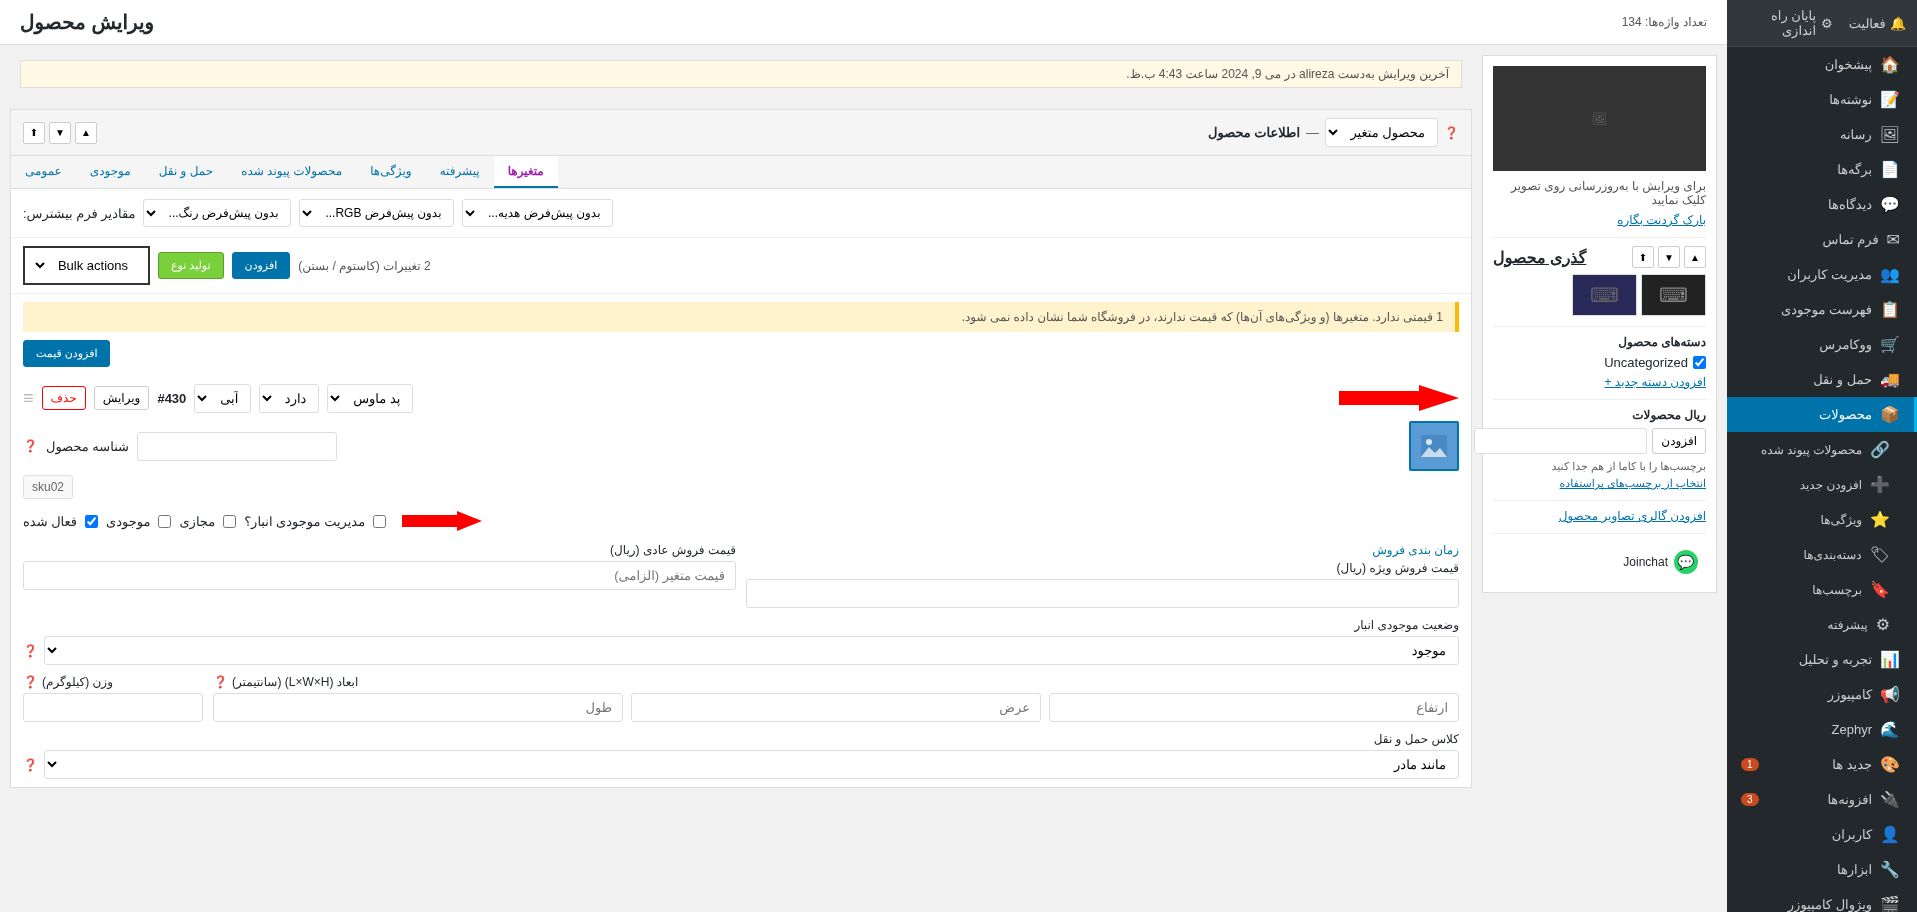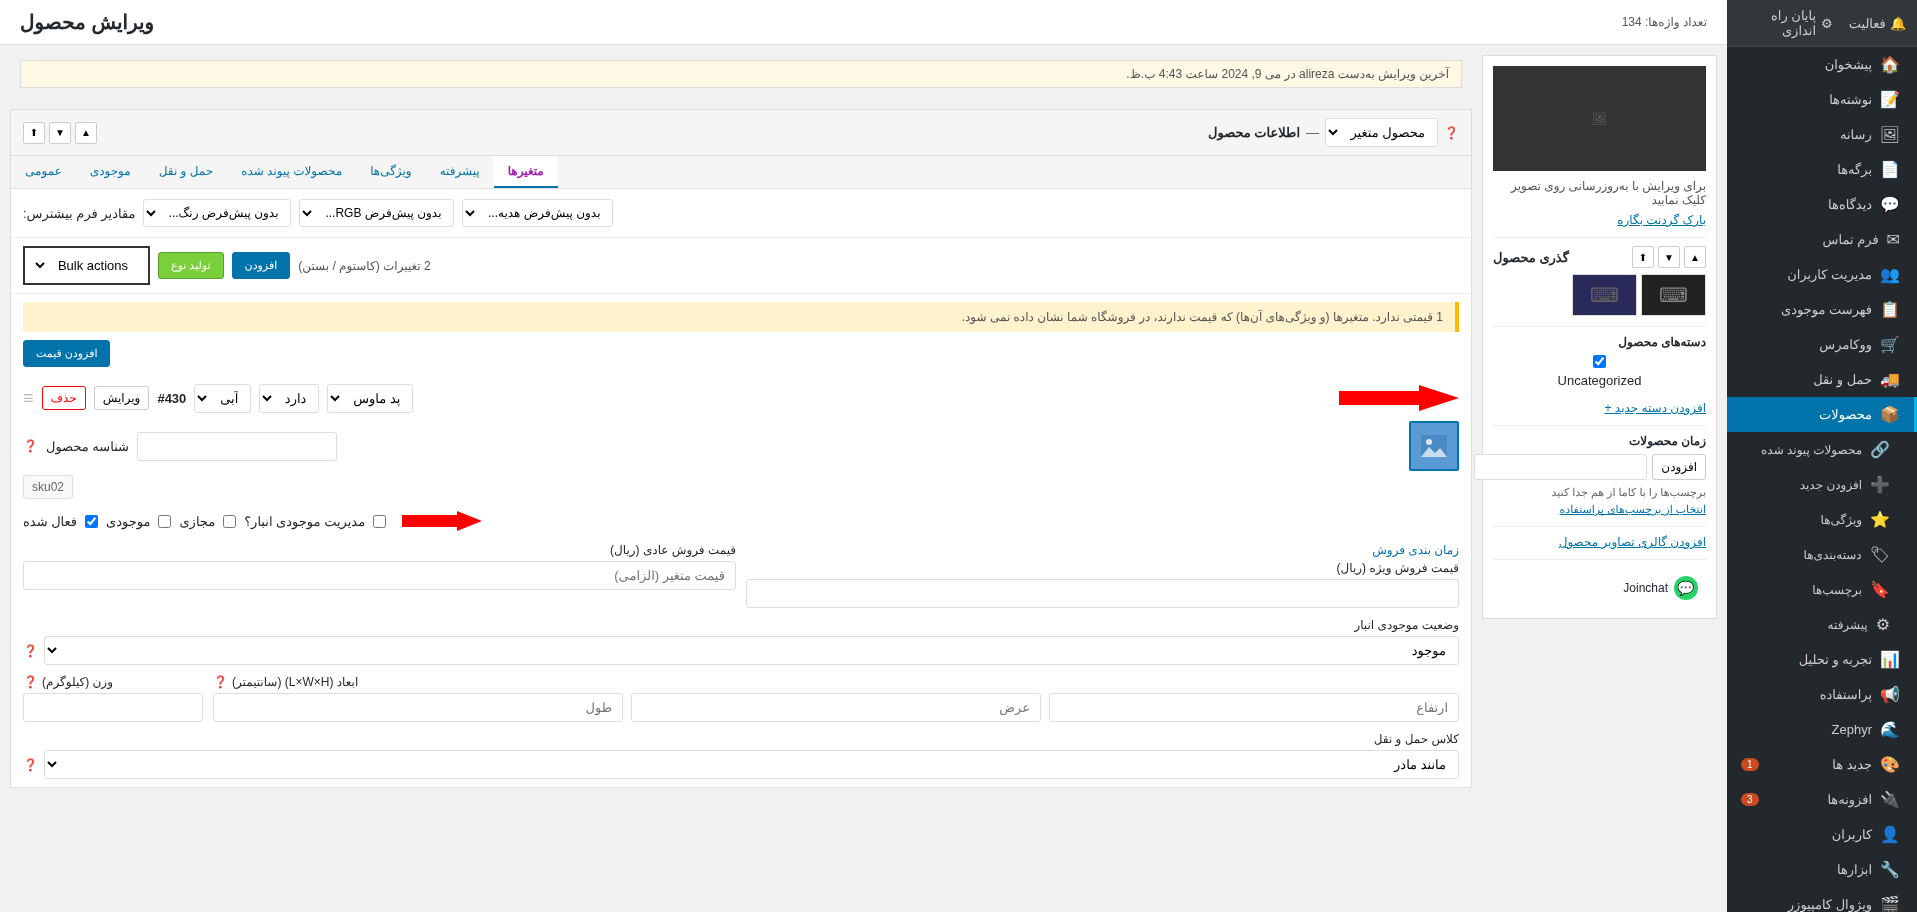--- a/index.html
+++ b/index.html
@@ -183,23 +183,22 @@
     .thumb-container {
       display: flex;
       gap: 4px;
       flex-wrap: wrap;
     }
     
     .cat-item {
       display: flex;
       align-items: center;
       gap: 5px;
-      margin-bottom: 13px;
+      margin-bottom: 5px;
       font-size: 13px;
-      flex-direction: column;
     }
     
     .tag-input-row {
       display: flex;
       gap: 5px;
       margin-bottom: 6px;
     }
     .tag-input {
       flex: 1;
       padding: 5px 8px;
@@ -323,21 +322,21 @@
     <div class="sidebar-item" style="padding-right:24px; font-size:12px;">
       <span class="icon">⚙</span>
       <span>پیشرفته</span>
     </div>
     <div class="sidebar-item">
       <span class="icon">📊</span>
       <span>تجربه و تحلیل</span>
     </div>
     <div class="sidebar-item">
       <span class="icon">📢</span>
-      <span>پراستفاده</span>
+      <span>کامپیوزر</span>
     </div>
     <div class="sidebar-item">
       <span class="icon">🌊</span>
       <span>Zephyr</span>
     </div>
     <div class="sidebar-item">
       <span class="icon">🎨</span>
       <span>جدید ها</span>
       <span class="sidebar-badge">1</span>
     </div>
@@ -381,21 +380,21 @@
           <p style="font-size:12px; color:#555; text-align:right; margin-bottom:6px;">برای ویرایش با به‌روزرسانی روی تصویر کلیک نمایید</p>
           <a href="#" style="font-size:12px; color:#0073aa; text-align:right; display:block;">بارک گردنت بگاره</a>
 
           <div style="margin-top:10px; border-top:1px solid #eee; padding-top:8px;">
             <div style="display:flex; align-items:center; justify-content:space-between; margin-bottom:6px;">
               <div class="sort-controls">
                 <button class="sort-btn">▲</button>
                 <button class="sort-btn">▼</button>
                 <button class="sort-btn">⬆</button>
               </div>
-              <span style="font-size:13px; font-weight:600;">گذری محصول</span>
+              <span style="font-size:16px; font-weight:600;text-decoration:underline;">گذری محصول</span>
             </div>
             <div class="thumb-container">
               <div style="width:65px; height:42px; background:#222; display:flex; align-items:center; justify-content:center; border:1px solid #ddd; cursor:pointer;">
                 <span style="color:#888; font-size:20px;">⌨</span>
               </div>
               <div style="width:65px; height:42px; background:#2a2a5a; display:flex; align-items:center; justify-content:center; border:1px solid #ddd; cursor:pointer;">
                 <span style="color:#666; font-size:20px;">⌨</span>
               </div>
             </div>
           </div>
@@ -403,21 +402,21 @@
           <div style="margin-top:10px; border-top:1px solid #eee; padding-top:8px;">
             <div style="font-size:12px; font-weight:600; margin-bottom:6px; text-align:right;">دسته‌های محصول</div>
             <div class="cat-item">
               <input type="checkbox" checked="" style="">
               <span>Uncategorized</span>
             </div>
             <a href="#" style="font-size:12px; color:#0073aa; display:block; margin-top:4px;">افزودن دسته جدید +</a>
           </div>
 
           <div style="margin-top:10px; border-top:1px solid #eee; padding-top:8px;">
-            <div style="font-size:12px; font-weight:600; margin-bottom:6px; text-align:right;">زمان محصولات</div>
+            <div style="font-size:12px; font-weight:600; margin-bottom:6px; text-align:right;">ریال محصولات</div>
             <div class="tag-input-row">
               <button class="btn btn-small">افزودن</button>
               <input type="text" class="tag-input" style="">
             </div>
             <div class="small-note">برچسب‌ها را با کاما از هم جدا کنید</div>
             <a href="#" style="font-size:11px; color:#0073aa; display:block; margin-top:4px;">انتخاب از برچسب‌های پراستفاده</a>
           </div>
 
           <div style="margin-top:10px; border-top:1px solid #eee; padding-top:8px;">
             <a href="#" style="font-size:12px; color:#0073aa; display:block; text-align:right;">افزودن گالری تصاویر محصول</a>

